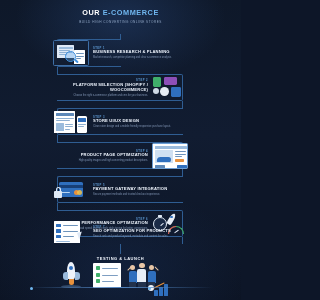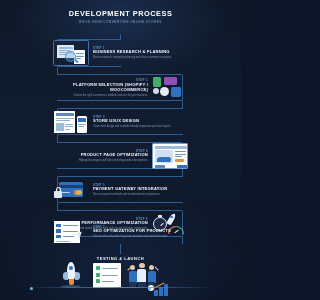--- a/index.html
+++ b/index.html
@@ -75,21 +75,24 @@
     background:linear-gradient(90deg,rgba(80,130,190,0),#4f82be,rgba(80,130,190,0));
   }
   .dot-end { position:absolute; bottom:10px; width:3px; height:3px; border-radius:50%; background:#6fb6ef; }
 </style>
 </head>
 <body>
 
 <div id="poster">
 
   <div class="header">
-    <div class="title-l2">DEVELOPMENT PROCESS</div>
+    <div class="title-l1">
+      <span class="our">OUR</span>
+      <span class="accent">E-COMMERCE</span>
+    </div>
     <div class="subtitle">BUILD HIGH CONVERTING ONLINE STORES</div>
   </div>
 
   <div class="conn" style="left:120px;top:34px;width:.7px;height:5px;background:#2f5d92;"></div>
   <div class="conn" style="left:57px;top:39px;width:64px;height:28px;border-left-width:.7px;border-top-width:.7px;border-bottom-width:.7px;border-radius:2px 0 0 2px;"></div>
   <div class="conn" style="left:57px;top:67px;width:.7px;height:7px;background:#2f5d92;"></div>
   <div class="conn" style="left:57px;top:74px;width:126px;height:27px;border-right-width:.7px;border-top-width:.7px;border-bottom-width:.7px;border-radius:0 2px 2px 0;"></div>
   <div class="conn" style="left:182px;top:101px;width:.7px;height:7px;background:#2f5d92;"></div>
   <div class="conn" style="left:57px;top:108px;width:126px;height:27px;border-left-width:.7px;border-top-width:.7px;border-bottom-width:.7px;border-radius:2px 0 0 2px;"></div>
   <div class="conn" style="left:57px;top:135px;width:.7px;height:7px;background:#2f5d92;"></div>

